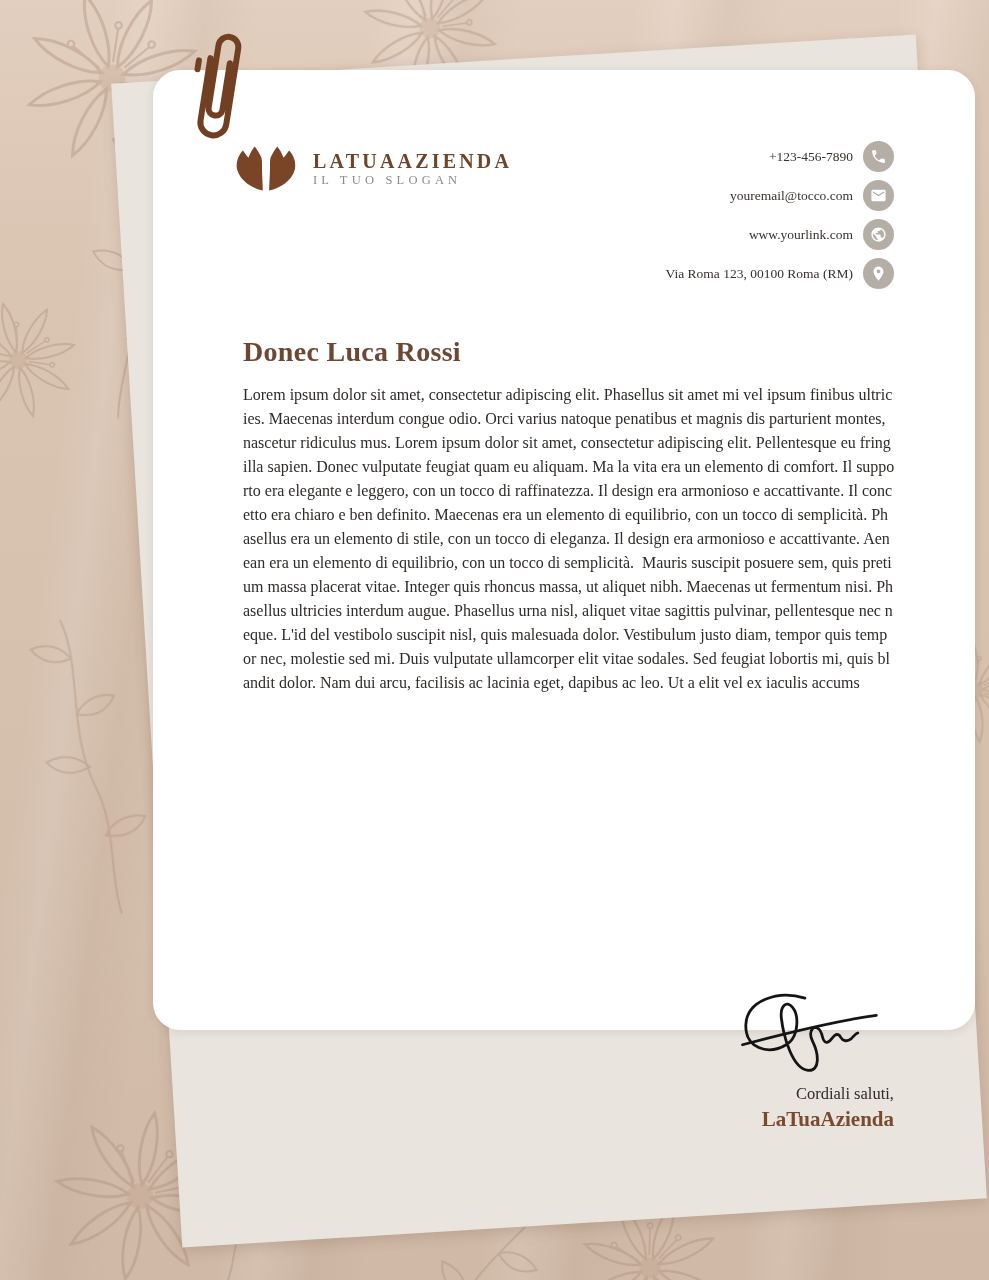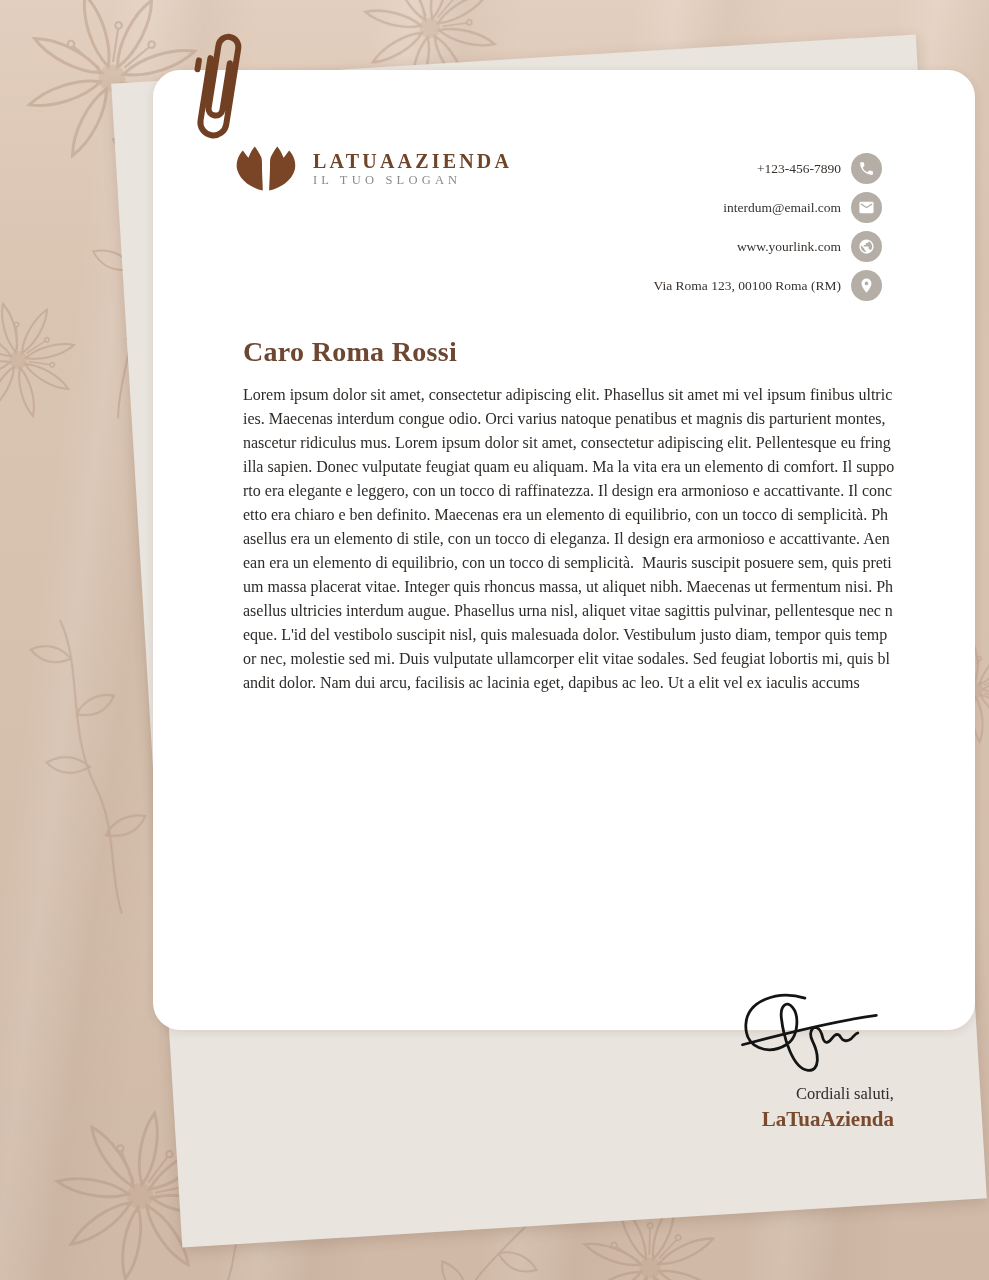--- a/index.html
+++ b/index.html
@@ -36,21 +36,21 @@
   .brand{position:absolute;left:81px;top:74px;display:flex;align-items:center;gap:15px;}
   .brand-logo{width:64px;height:50px;flex:0 0 auto;}
   .brand-name{
     font-size:20px;font-weight:700;letter-spacing:3.2px;color:#6f4428;white-space:nowrap;
   }
   .brand-slogan{
     font-size:12.5px;letter-spacing:4.2px;color:#8d8984;white-space:nowrap;
   }
   .contact{
     position:absolute;right:81px;top:71px;display:flex;flex-direction:column;gap:8px;
-    list-style:none;margin:12px;padding:0;
+    list-style:none;margin:0;padding:0;
   }
   .contact li{display:flex;align-items:center;justify-content:flex-end;gap:10px;}
   .contact .val{font-size:13.5px;color:#38322e;white-space:nowrap;}
   .cicon{
     width:31px;height:31px;border-radius:50%;background:#b5aea7;flex:0 0 auto;
     display:flex;align-items:center;justify-content:center;
   }
   .cicon svg{width:17px;height:17px;fill:#ffffff;}
   
   .salutation{
@@ -144,21 +144,21 @@
     <ul class="contact">
       <li>
         <span class="val">+123-456-7890</span>
         <span class="cicon">
           <svg viewBox="0 0 24 24">
               <path d="M6.62 10.79c1.44 2.83 3.76 5.14 6.59 6.59l2.2-2.21c.27-.27.67-.36 1.02-.24 1.12.37 2.33.57 3.57.57.55 0 1 .45 1 1V20c0 .55-.45 1-1 1-9.39 0-17-7.61-17-17 0-.55.45-1 1-1h3.5c.55 0 1 .45 1 1 0 1.25.2 2.45.57 3.57.11.35.03.74-.25 1.02l-2.2 2.2z"></path>
             </svg>
         </span>
       </li>
       <li>
-        <span class="val">interdum@email.com</span>
+        <span class="val">youremail@tocco.com</span>
         <span class="cicon">
           <svg viewBox="0 0 24 24">
               <path d="M20 4H4c-1.1 0-2 .9-2 2v12c0 1.1.9 2 2 2h16c1.1 0 2-.9 2-2V6c0-1.1-.9-2-2-2zm0 4l-8 5-8-5V6l8 5 8-5v2z"></path>
             </svg>
         </span>
       </li>
       <li>
         <span class="val">www.yourlink.com</span>
         <span class="cicon">
           <svg viewBox="0 0 24 24">
@@ -169,21 +169,21 @@
       <li>
         <span class="val">Via Roma 123, 00100 Roma (RM)</span>
         <span class="cicon">
           <svg viewBox="0 0 24 24">
               <path d="M12 2C8.13 2 5 5.13 5 9c0 5.25 7 13 7 13s7-7.75 7-13c0-3.87-3.13-7-7-7zm0 9.5c-1.38 0-2.5-1.12-2.5-2.5s1.12-2.5 2.5-2.5 2.5 1.12 2.5 2.5-1.12 2.5-2.5 2.5z"></path>
             </svg>
         </span>
       </li>
     </ul>
 
-    <h1 class="salutation">Caro Roma Rossi</h1>
+    <h1 class="salutation">Donec Luca Rossi</h1>
     <p class="letter-body">Lorem ipsum dolor sit amet, consectetur adipiscing elit. Phasellus sit amet mi vel ipsum finibus ultricies. Maecenas interdum congue odio. Orci varius natoque penatibus et magnis dis parturient montes, nascetur ridiculus mus. Lorem ipsum dolor sit amet, consectetur adipiscing elit. Pellentesque eu fringilla sapien. Donec vulputate feugiat quam eu aliquam. Ma la vita era un elemento di comfort. Il supporto era elegante e leggero, con un tocco di raffinatezza. Il design era armonioso e accattivante. Il concetto era chiaro e ben definito. Maecenas era un elemento di equilibrio, con un tocco di semplicità. Phasellus era un elemento di stile, con un tocco di eleganza. Il design era armonioso e accattivante. Aenean era un elemento di equilibrio, con un tocco di semplicità.  Mauris suscipit posuere sem, quis pretium massa placerat vitae. Integer quis rhoncus massa, ut aliquet nibh. Maecenas ut fermentum nisi. Phasellus ultricies interdum augue. Phasellus urna nisl, aliquet vitae sagittis pulvinar, pellentesque nec neque. L'id del vestibolo suscipit nisl, quis malesuada dolor. Vestibulum justo diam, tempor quis tempor nec, molestie sed mi. Duis vulputate ullamcorper elit vitae sodales. Sed feugiat lobortis mi, quis blandit dolor. Nam dui arcu, facilisis ac lacinia eget, dapibus ac leo. Ut a elit vel ex iaculis accums</p>
 
     <div class="closing">
       <svg class="signature" viewBox="0 0 600 330" xmlns="http://www.w3.org/2000/svg">
         <g fill="none" stroke="#141414" stroke-width="9" stroke-linecap="round">
           <path d="M290,65 C200,38 103,74 99,150 C95,226 170,252 231,215 C271,190 271,120 250,95 C230,71 209,90 214,131 C221,191 250,294 300,299 C340,302 335,245 315,205 C300,175 315,150 335,165 C350,178 343,203 358,208 C370,212 375,195 386,186 C394,180 402,183 406,192 C412,203 426,207 438,198 C447,190 452,181 461,178"></path>
           <path d="M88,216 C220,181 400,137 521,121"></path>
         </g>
       </svg>
       <div class="closing-phrase">Cordiali saluti,</div>

